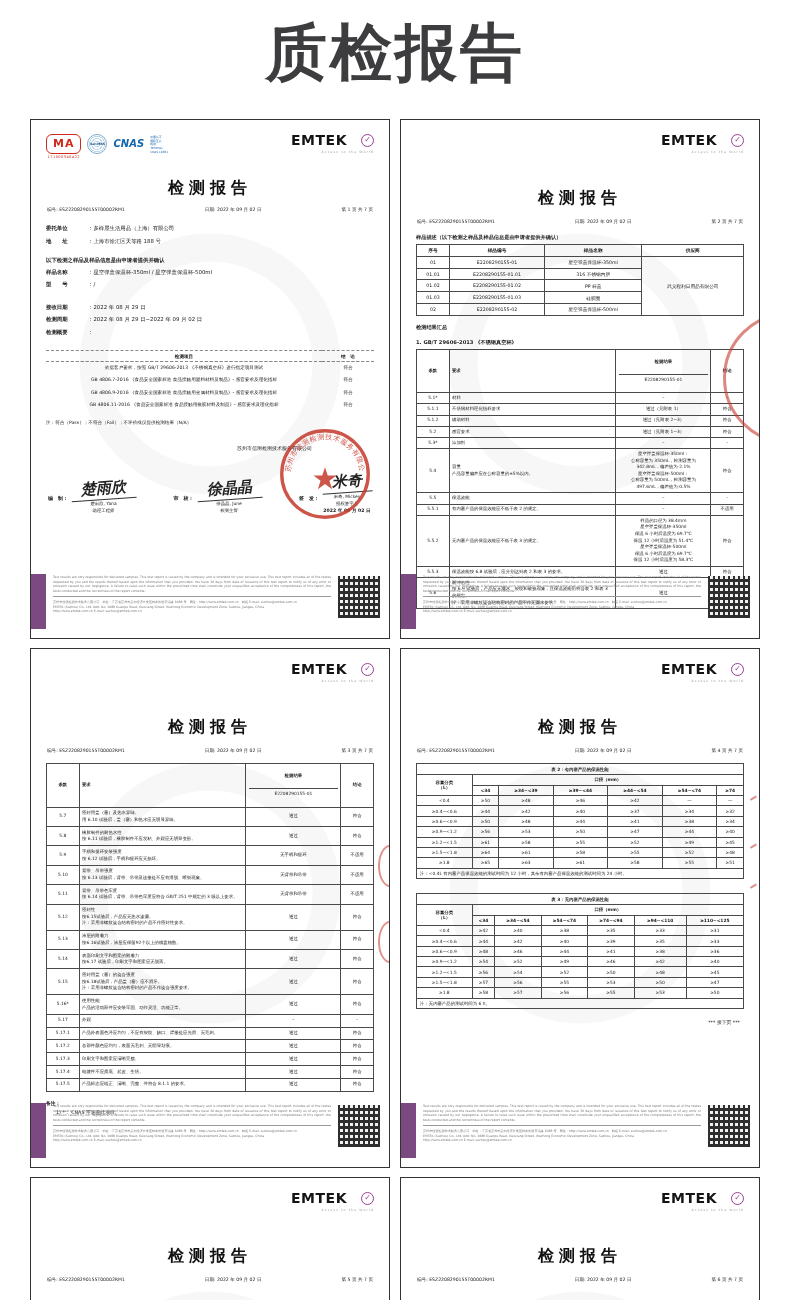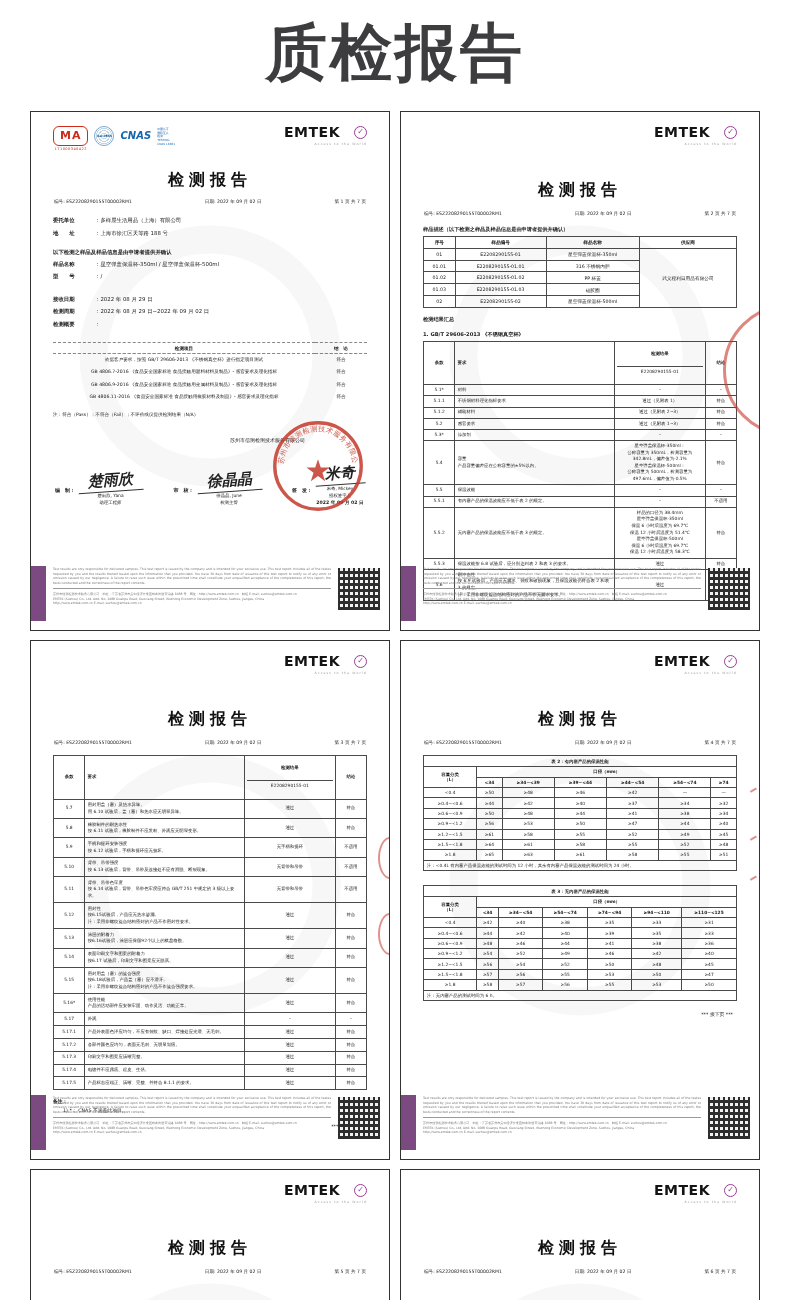--- a/index.html
+++ b/index.html
@@ -1,26 +1,26 @@
 <!DOCTYPE html>
 <html><head>
 <meta charset="utf-8">
 <style>
   * { margin:0; padding:0; box-sizing:border-box; }
   html,body { width:790px; background:#fff; }
   body { height:1300px; overflow:hidden; position:relative;
          font-family:"DejaVu Sans", sans-serif; color:#222; }
 
   .main-title { text-align:center; font-size:62px; font-weight:800; color:#3d3d3f;
-                letter-spacing:3px; margin:20px 0 26px; line-height:1.05; }
+                letter-spacing:3px; margin:20px 0 34px; line-height:1.05; }
 
   .grid { display:grid; grid-template-columns:360px 360px; column-gap:10px; row-gap:9px;
           margin:0 30px; }
   .card { position:relative; width:360px; height:520px; border:1px solid #333;
-          background:#fff; overflow:hidden; padding:12px 22px; font-size:5px; }
+          background:#fff; overflow:hidden; padding:12px 15px; font-size:5px; }
   .card::after { content:""; position:absolute; left:50%; top:47%;
           transform:translate(-50%,-50%); width:205px; height:205px;
           border:28px solid rgba(40,40,40,0.04); border-radius:50%; pointer-events:none; }
 
   
   .logo-row { display:flex; justify-content:flex-end; align-items:flex-start; min-height:30px; }
   .logo-row.spread { justify-content:space-between; }
   .accred { display:flex; align-items:flex-start; gap:6px; padding-top:2px; }
   .ma-wrap { text-align:center; }
   .ma-box { display:inline-block; border:1.6px solid #cf2a1b; border-radius:6px;

